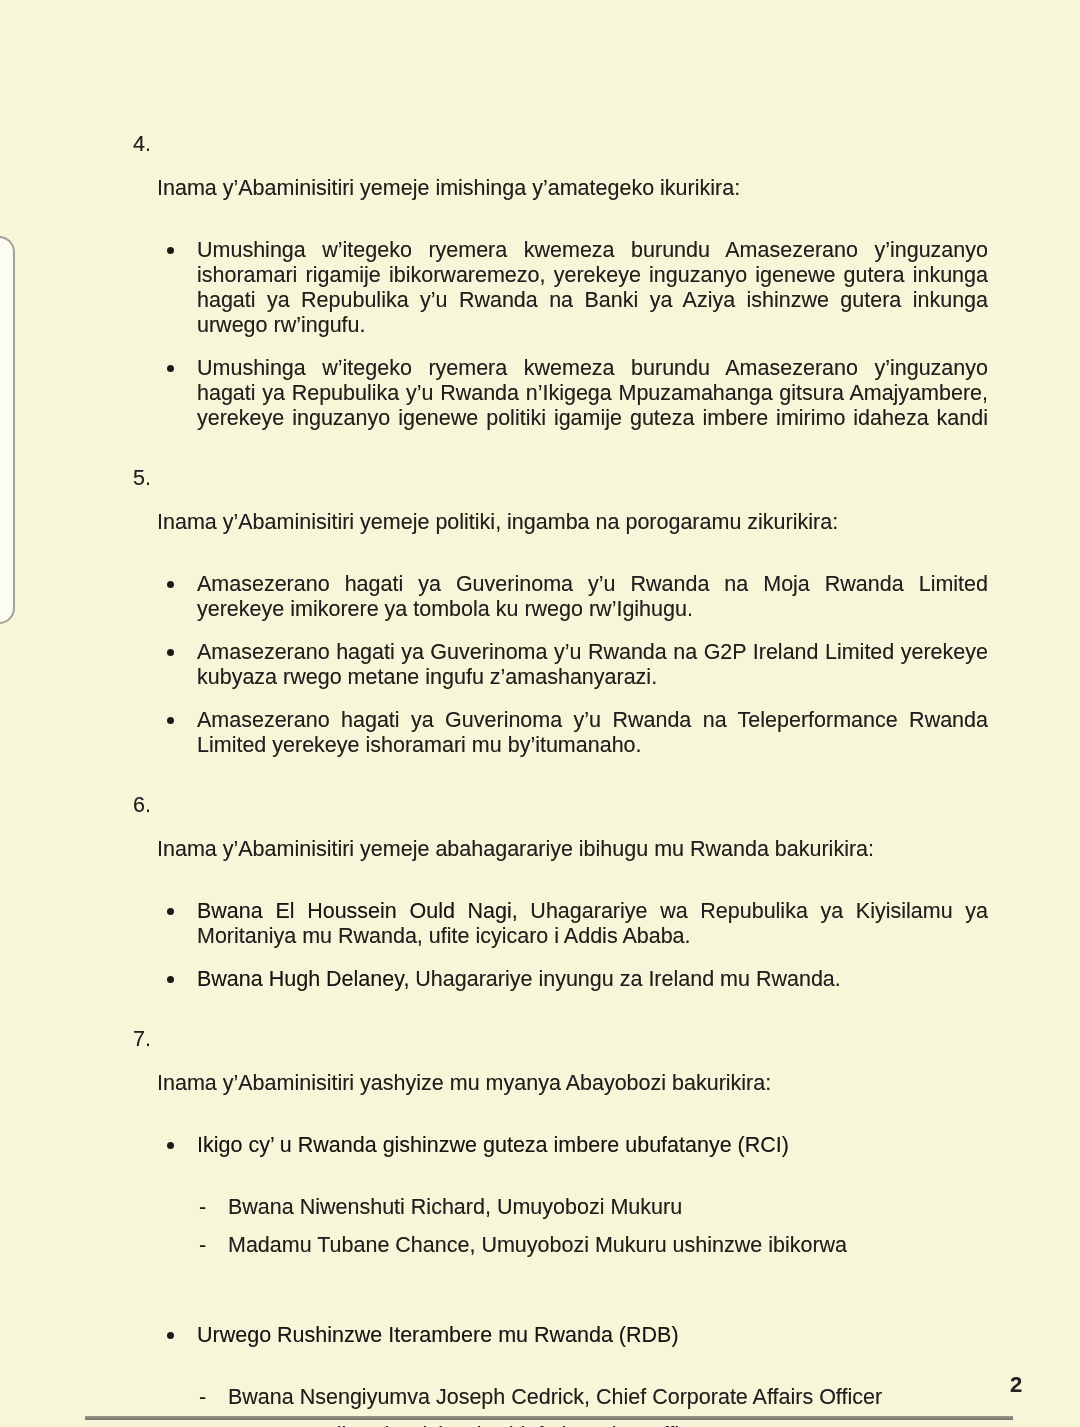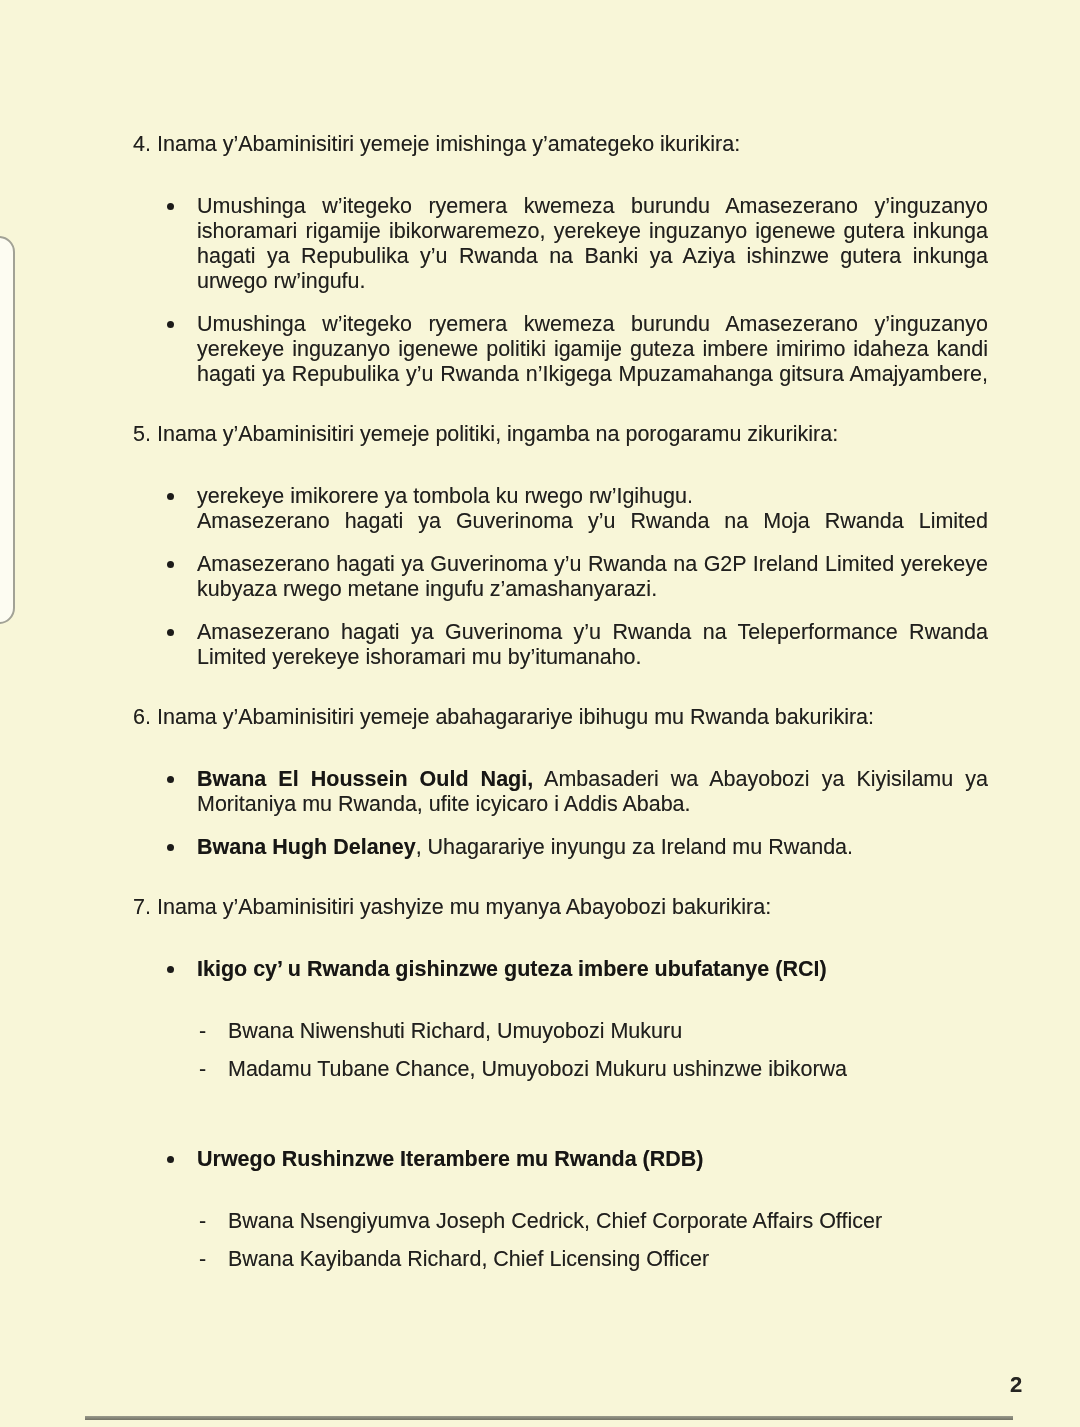--- a/index.html
+++ b/index.html
@@ -22,34 +22,34 @@
     background:#fdfcf2;border:2px solid #a2a296;border-radius:16px;
     box-sizing:border-box;text-shadow:none;
   }
   .content{
     position:absolute;left:133px;top:132px;width:855px;
   }
   .section{margin-top:35px;}
   .section:first-child{margin-top:0;}
   .heading{display:flex;}
   .num{flex:none;width:24px;}
-  .htext{flex:1;}
+  .htext{flex:1;margin-top:44px;}
   .bullets > .bullet{margin-top:18px;}
   .bullets > .bullet:first-child{margin-top:37px;}
   .bullets > .bullet.boldhead{margin-top:65px;}
   .bullets > .bullet.boldhead:first-child{margin-top:37px;}
   .bullet{position:relative;padding-left:64px;}
   .dot{
     position:absolute;left:34px;top:9px;width:7px;height:7px;
     border-radius:50%;background:#1c1b19;text-shadow:none;
   }
   .btext{width:791px;}
   .line{min-height:25px;}
   .just{text-align:justify;text-align-last:justify;}
-  b,.bold{font-weight:bold;color:#171614;}
+  b,.bold{font-weight:normal;color:#171614;}
   .subitems{margin-top:37px;}
   .subitem{position:relative;padding-left:95px;margin-top:13px;}
   .subitem:first-child{margin-top:0;}
   .dash{position:absolute;left:66px;top:0;}
   .page-number{
     position:absolute;left:1010px;top:1372px;
     font-weight:bold;font-size:22px;color:#262522;
   }
   .bottom-rule{
     position:absolute;left:85px;top:1416px;width:928px;height:4px;
@@ -74,37 +74,37 @@
               <div class="line just">Umushinga w’itegeko ryemera kwemeza burundu Amasezerano y’inguzanyo</div>
               <div class="line just">ishoramari rigamije ibikorwaremezo, yerekeye inguzanyo igenewe gutera inkunga</div>
               <div class="line just">hagati ya Repubulika y’u Rwanda na Banki ya Aziya ishinzwe gutera inkunga</div>
               <div class="line">urwego rw’ingufu.</div>
             </div>
           </div>
           <div class="bullet">
             <span class="dot"></span>
             <div class="btext">
               <div class="line just">Umushinga w’itegeko ryemera kwemeza burundu Amasezerano y’inguzanyo</div>
+              <div class="line just">hagati ya Repubulika y’u Rwanda n’Ikigega Mpuzamahanga gitsura Amajyambere,</div>
               <div class="line just">yerekeye inguzanyo igenewe politiki igamije guteza imbere imirimo idaheza kandi</div>
-              <div class="line just">hagati ya Repubulika y’u Rwanda n’Ikigega Mpuzamahanga gitsura Amajyambere,</div>
             </div>
           </div>
         </div>
       </div>
       <div class="section">
         <div class="heading">
           <span class="num">5.</span>
           <span class="htext">Inama y’Abaminisitiri yemeje politiki, ingamba na porogaramu zikurikira:</span>
         </div>
         <div class="bullets">
           <div class="bullet">
             <span class="dot"></span>
             <div class="btext">
+              <div class="line just">Amasezerano hagati ya Guverinoma y’u Rwanda na Moja Rwanda Limited</div>
               <div class="line">yerekeye imikorere ya tombola ku rwego rw’Igihugu.</div>
-              <div class="line just">Amasezerano hagati ya Guverinoma y’u Rwanda na Moja Rwanda Limited</div>
             </div>
           </div>
           <div class="bullet">
             <span class="dot"></span>
             <div class="btext">
               <div class="line just">Amasezerano hagati ya Guverinoma y’u Rwanda na G2P Ireland Limited yerekeye</div>
               <div class="line">kubyaza rwego metane ingufu z’amashanyarazi.</div>
             </div>
           </div>
           <div class="bullet">
@@ -118,21 +118,21 @@
       </div>
       <div class="section">
         <div class="heading">
           <span class="num">6.</span>
           <span class="htext">Inama y’Abaminisitiri yemeje abahagarariye ibihugu mu Rwanda bakurikira:</span>
         </div>
         <div class="bullets">
           <div class="bullet">
             <span class="dot"></span>
             <div class="btext">
-              <div class="line just"><b>Bwana El Houssein Ould Nagi,</b><span> Ambasaderi wa Abayobozi ya Kiyisilamu ya</span></div>
+              <div class="line just"><b>Bwana El Houssein Ould Nagi,</b><span> Uhagarariye wa Repubulika ya Kiyisilamu ya</span></div>
               <div class="line">Moritaniya mu Rwanda, ufite icyicaro i Addis Ababa.</div>
             </div>
           </div>
           <div class="bullet">
             <span class="dot"></span>
             <div class="btext">
               <div class="line"><b>Bwana Hugh Delaney</b><span>, Uhagarariye inyungu za Ireland mu Rwanda.</span></div>
             </div>
           </div>
         </div>

